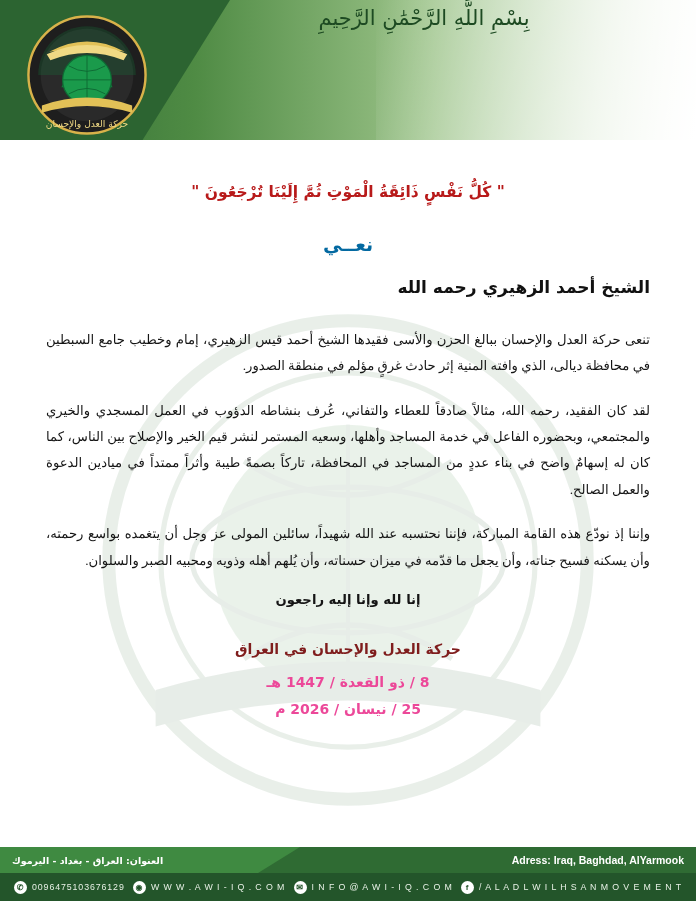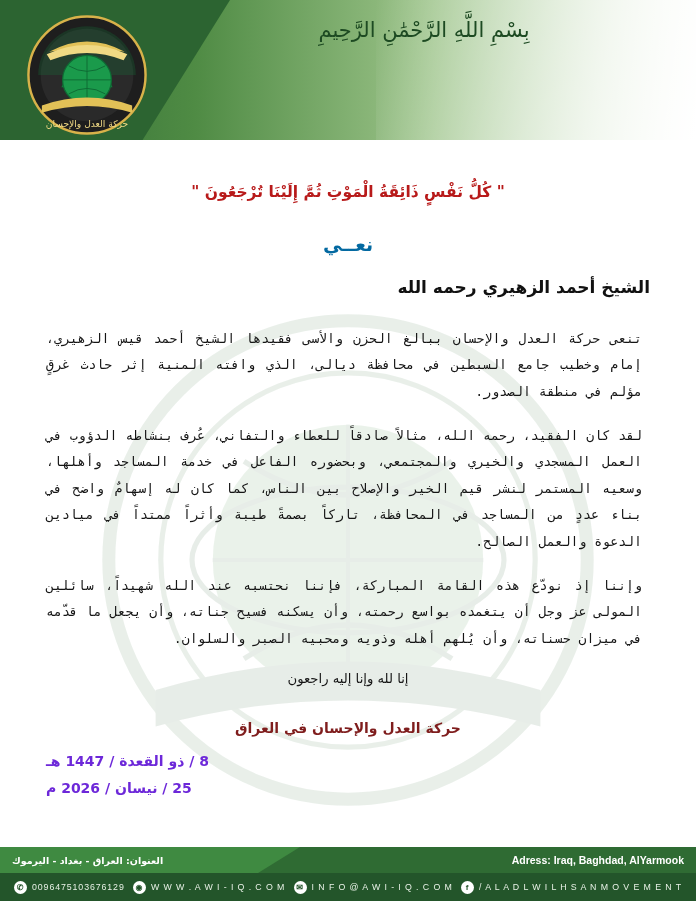--- a/index.html
+++ b/index.html
@@ -54,21 +54,21 @@
   .header-left-shape {
     position: absolute;
     left: 0; top: 0;
     width: 230px; height: 140px;
     background: #2c6431;
     clip-path: polygon(0 0, 100% 0, 62% 100%, 0 100%);
   }
   .header-text {
     position: absolute;
     right: 18px;
-    top: 18px;
+    top: 6px;
     left: 210px;
     text-align: right;
     z-index: 3;
   }
   .bismillah {
     font-family: "DejaVu Sans", sans-serif;
     font-size: 21px;
     color: #1d4a22;
     letter-spacing: 0px;
     line-height: 1.2;
@@ -133,50 +133,50 @@
   }
   .deceased {
     font-family: "DejaVu Sans", sans-serif;
     font-size: 17px;
     font-weight: bold;
     color: #111;
     text-align: right;
     margin-bottom: 30px;
   }
   p.para {
-    font-family: Liberation Mono, monospace;
+    font-family: Liberation Serif, serif;
     font-size: 13.2px;
     color: #151515;
     line-height: 2.0;
-    margin: 0 8px 18px 0;
+    margin: 0 0 18px 0;
     text-align: justify;
     text-align-last: right;
   }
   .centerline {
     font-family: "DejaVu Sans", sans-serif;
     font-size: 13.2px;
-    font-weight: normal;
+    font-weight: bold;
     color: #151515;
     text-align: center;
     margin: 12px 0 34px 0;
   }
   .signature {
     font-family: "DejaVu Sans", sans-serif;
     font-size: 14px;
     font-weight: bold;
     color: #7f1d1d;
     text-align: center;
     margin-bottom: 12px;
   }
   .date-line {
     font-family: "DejaVu Sans", sans-serif;
     font-size: 14px;
     font-weight: bold;
-    color: #6d28d9;
-    text-align: left;
+    color: #ec4899;
+    text-align: center;
     line-height: 1.9;
   }
 
   
   .footer {
     position: absolute;
     left: 0; right: 0; bottom: 0;
     z-index: 5;
   }
   .footer-top {

